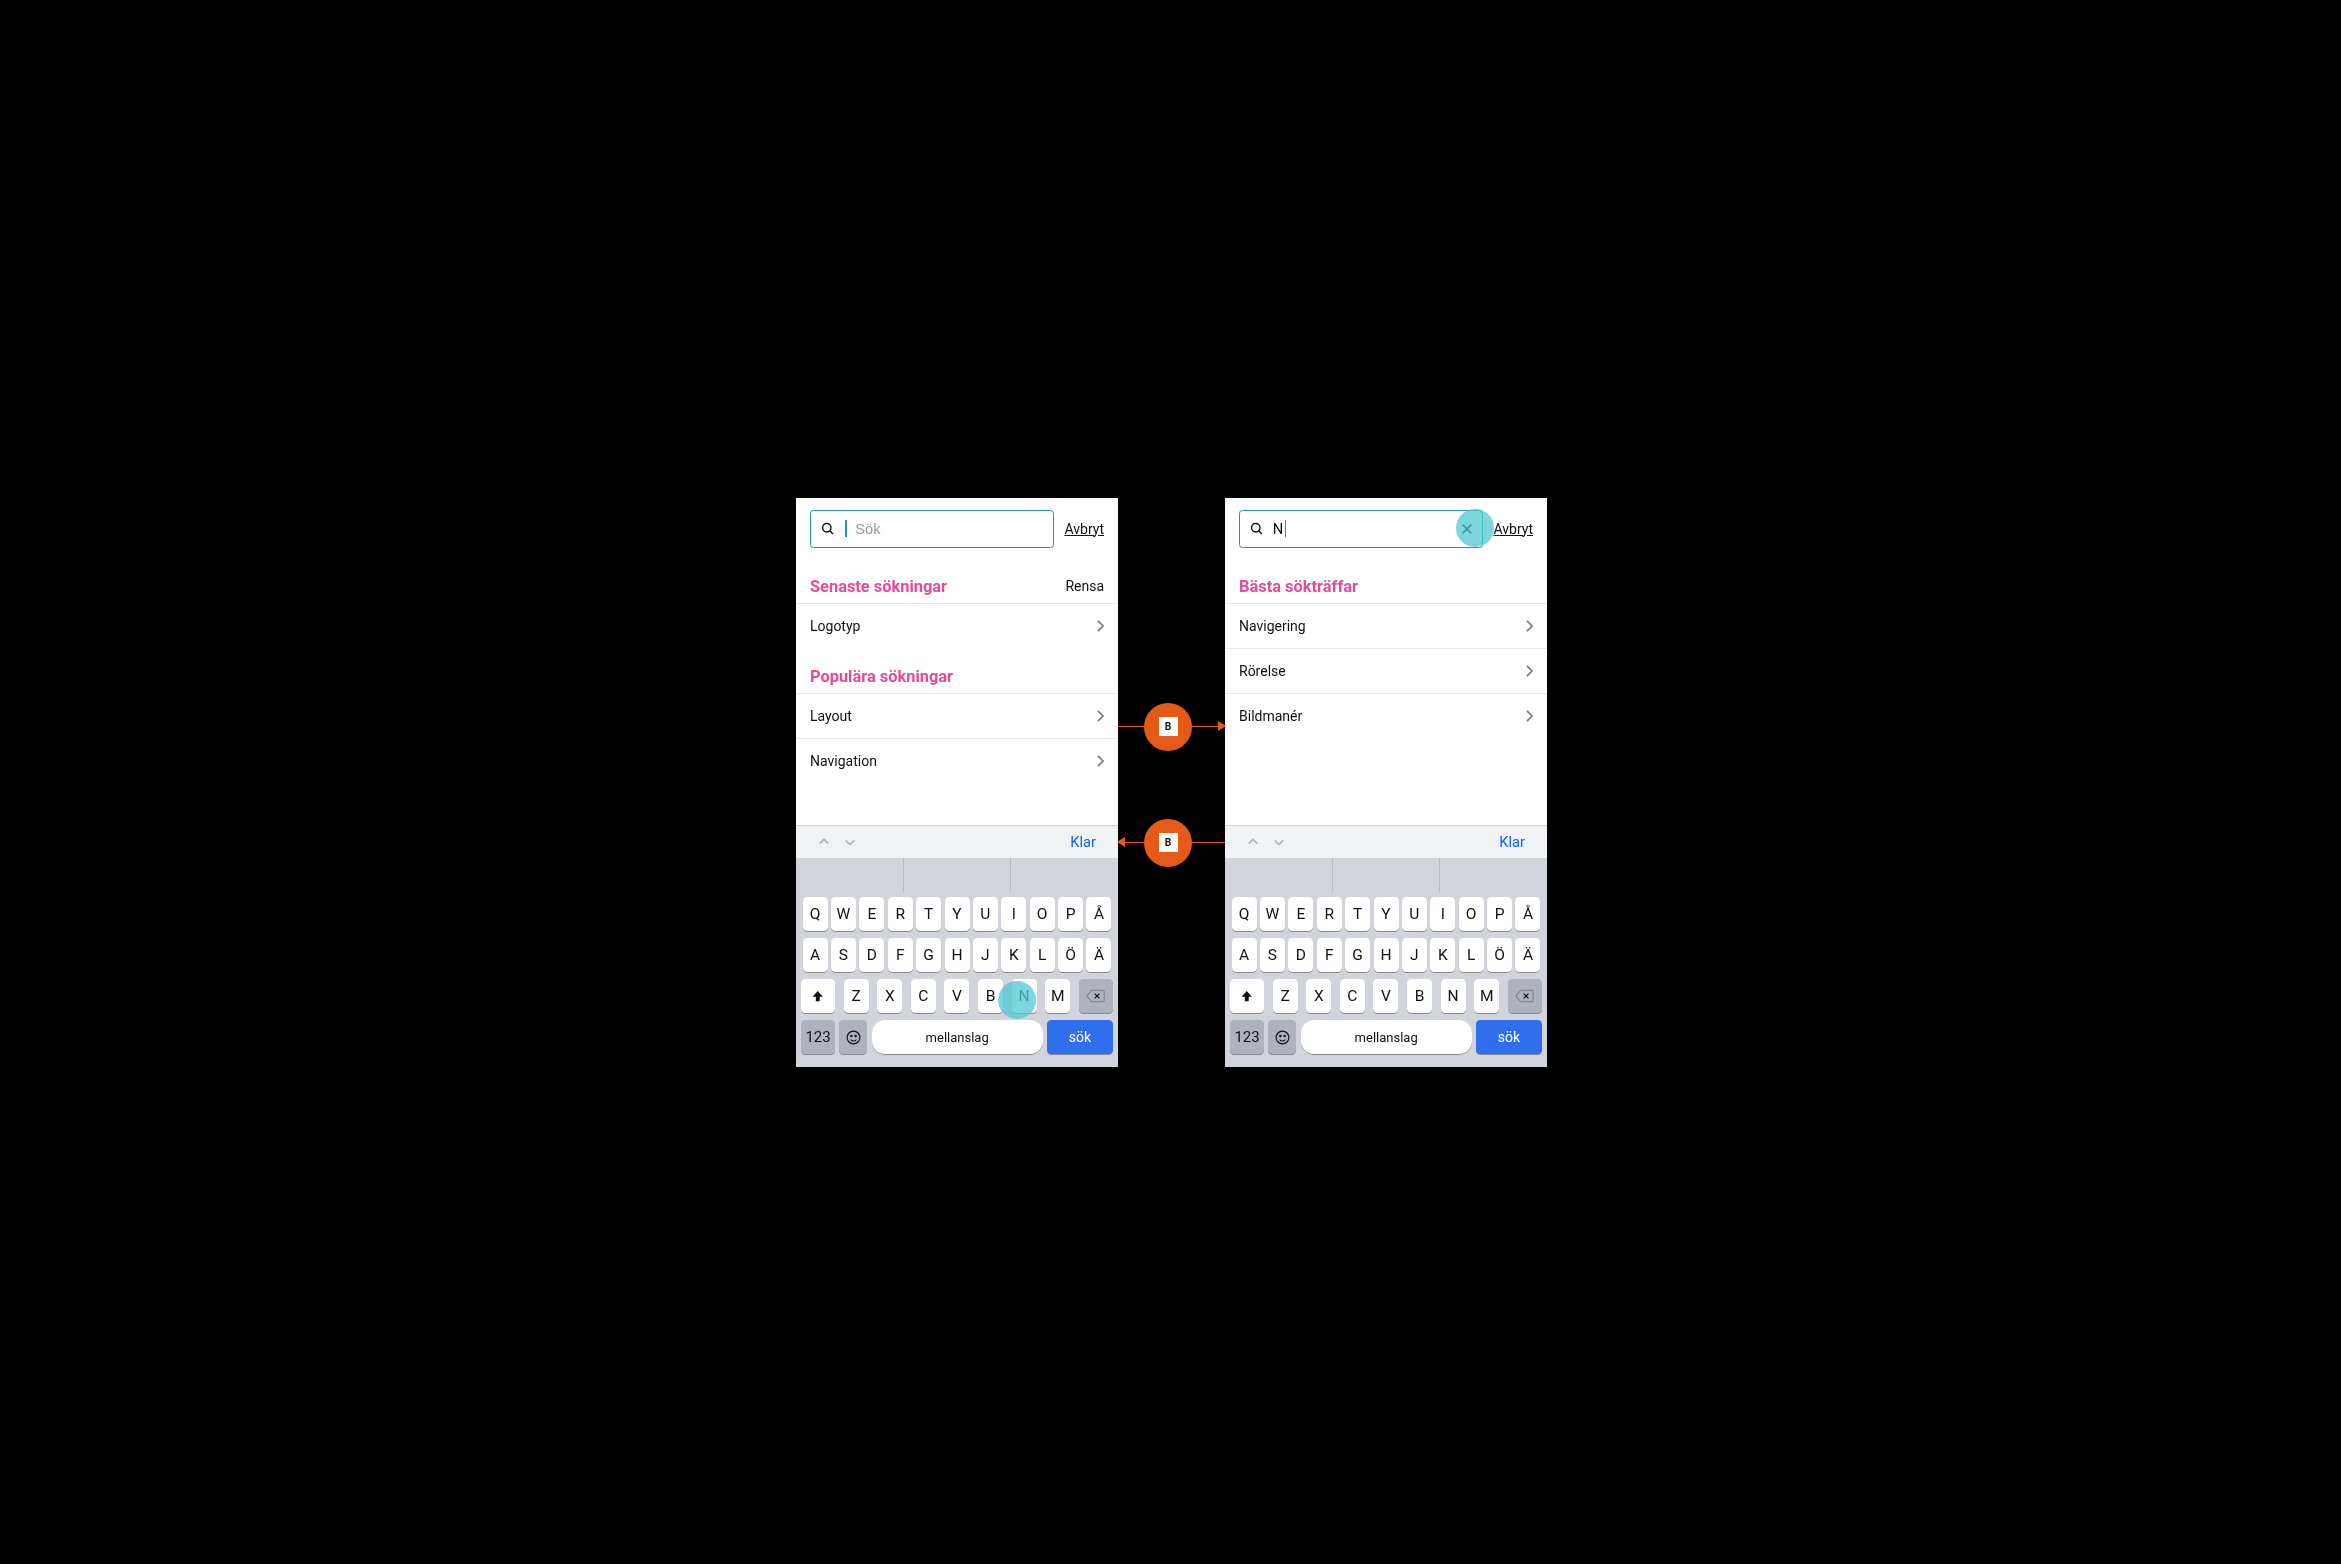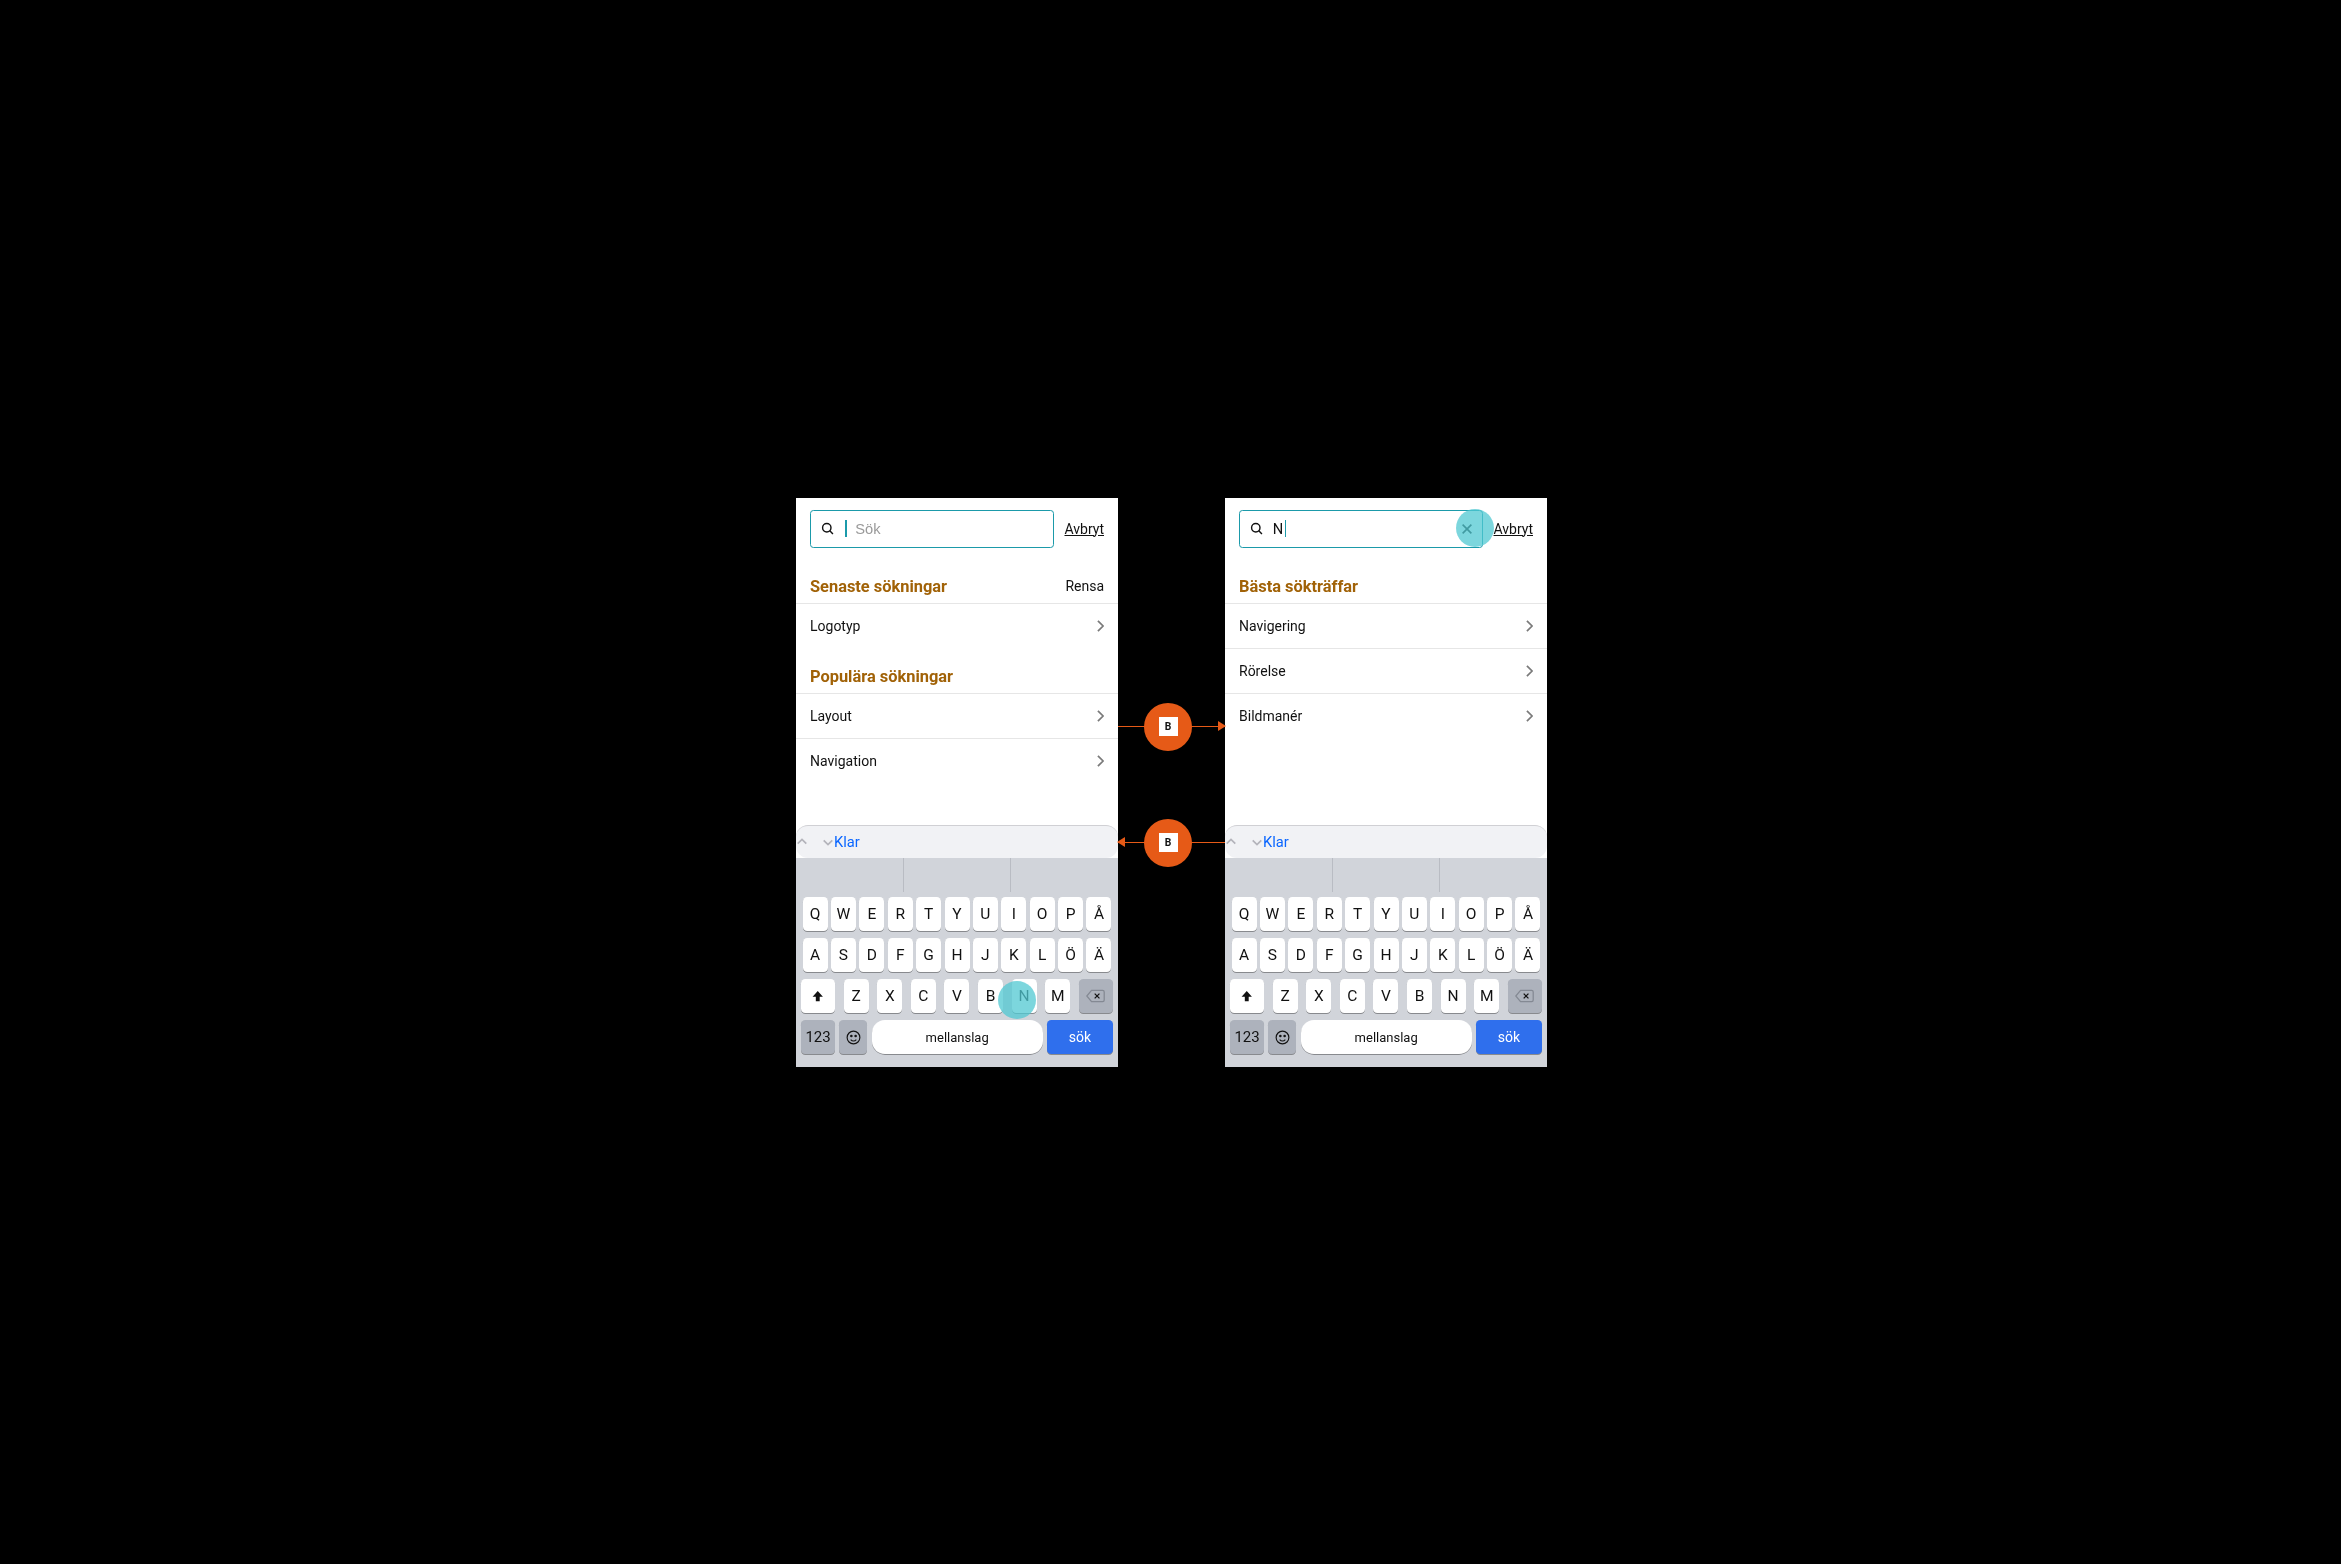--- a/index.html
+++ b/index.html
@@ -71,42 +71,41 @@
     text-decoration: underline;
     cursor: pointer;
     white-space: nowrap;
   }
 
   
   .section-head {
     display:flex; align-items:center; justify-content:space-between;
     padding: 19px 14px 7px 14px;
   }
-  .section-head h2 { font-size: 16.4px; font-weight: 700; color:#a16207; }
+  .section-head h2 { font-size: 16.4px; font-weight: 700; color:#ec4899; }
   .section-head .link { font-size:14px; color:#111; cursor:pointer; }
   .row {
     display:flex; align-items:center; justify-content:space-between;
     padding: 14px 14px;
     border-top: 0.9px solid #e6e6e6;
     font-size: 14px;
     color:#111;
     cursor:pointer;
   }
   .row:first-of-type { border-top:0.9px solid #e6e6e6; }
   .chev { width:7px; height:12px; color:#7a7a7a; }
   .list-container { flex:1; overflow:hidden; }
 
   
   .kb-accessory {
     height: 33px;
     background: #f1f2f5;
     border-top: 0.9px solid #d0d0d4;
-    display:flex; align-items:center; justify-content:flex-start;
-    padding: 0 0;
-    border-radius: 12px;
+    display:flex; align-items:center; justify-content:space-between;
+    padding: 0 22px;
   }
   .kb-accessory .navset { display:flex; gap:14px; color:#b4b4bb; }
   .kb-accessory .done { color:#0a66ff; font-size:14.7px; cursor:pointer; }
 
   
   .suggestion-bar {
     height: 34px;
     background: #d1d4da;
     display:flex;
   }

